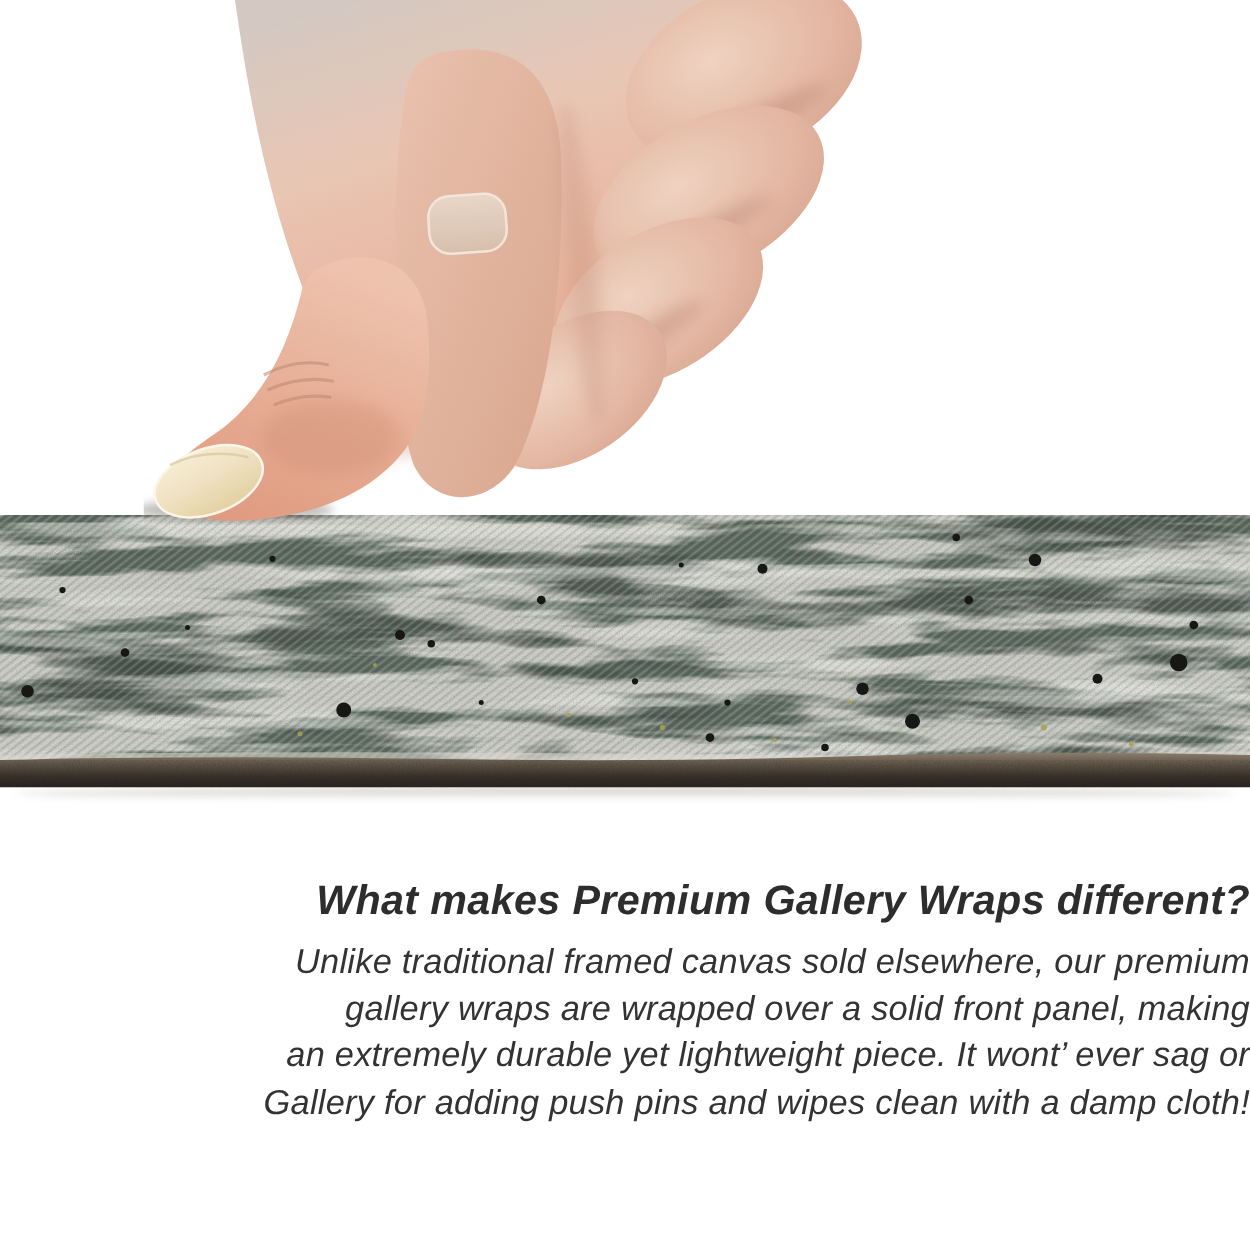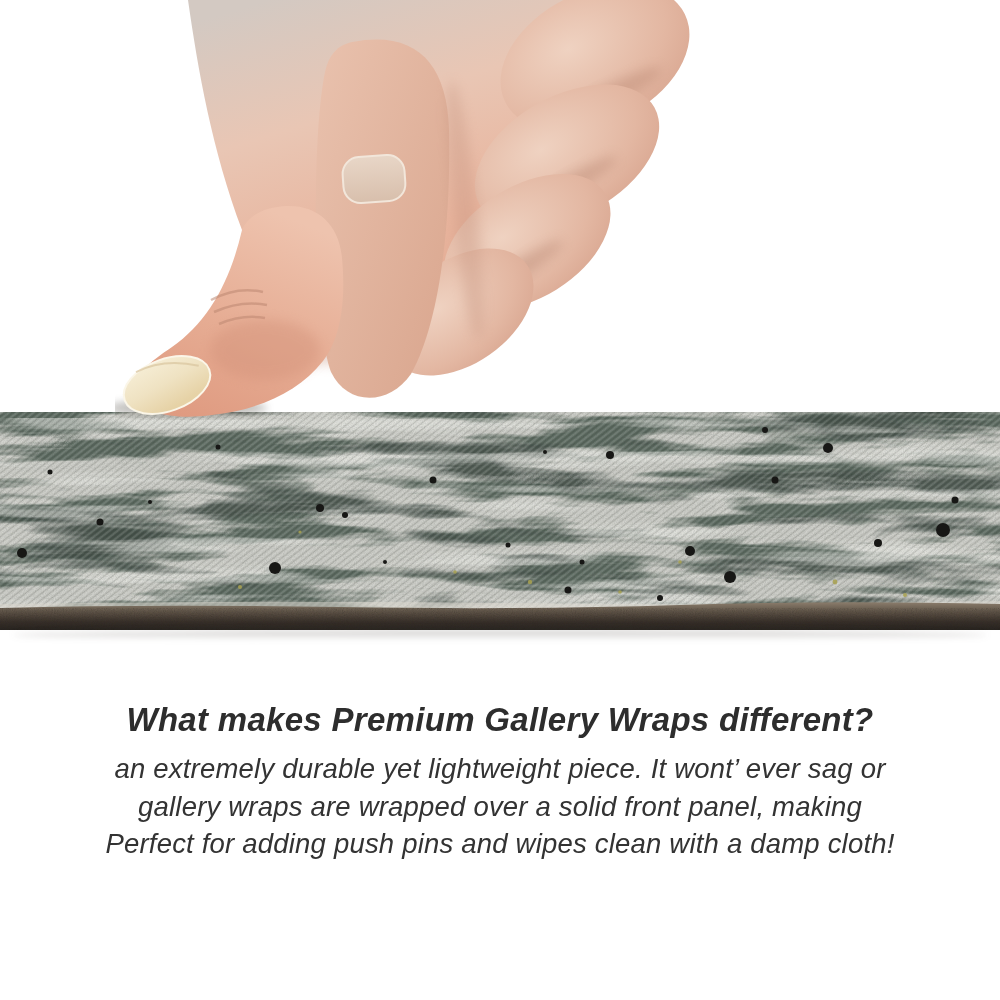--- a/index.html
+++ b/index.html
@@ -14,21 +14,21 @@
     position:absolute;left:12px;top:630px;width:976px;height:10px;
     background:linear-gradient(rgba(70,63,55,.30),rgba(70,63,55,0));
     filter:blur(3px);border-radius:50%;
   }
   
   .hand{position:absolute;left:115px;top:0px;width:575px;height:420px;}
   .hand svg{display:block;width:100%;height:100%;}
   
   .copy{
     position:absolute;left:0;top:701px;width:100%;
-    text-align:center;font-style:italic;color:#323232;
+    text-align:right;font-style:italic;color:#323232;
   }
   .copy .headline{
     font-size:33px;font-weight:700;letter-spacing:.3px;
     color:#2d2d2d;margin:0 0 11px 0;
   }
   .copy .line{
     font-size:27.5px;line-height:37.5px;font-weight:400;
     letter-spacing:.2px;color:#333333;
   }
 </style>
@@ -212,18 +212,19 @@
         <ellipse cx="150" cy="350" rx="55" ry="30" fill="#d08f77" opacity="0.4" filter="url(#soft6)"></ellipse>
 
         <ellipse cx="52" cy="385" rx="45" ry="26" fill="url(#nailGrad)" stroke="#fbf6e8" stroke-width="2" transform="rotate(-20 52 385)"></ellipse>
         <path d="M22,370 Q50,358 85,368" fill="none" stroke="#d9c49e" stroke-width="2" opacity="0.7" transform="rotate(-4 52 385)"></path>
       </g>
     </svg>
   </div>
 
   <div class="copy">
     <h1 class="headline">What makes Premium Gallery Wraps different?</h1>
+    <div class="line">Unlike traditional framed canvas sold elsewhere, our premium</div>
+    <div class="line">gallery wraps are wrapped over a solid front panel, making</div>
     <div class="line">an extremely durable yet lightweight piece. It wont’ ever sag or</div>
-    <div class="line">gallery wraps are wrapped over a solid front panel, making</div>
-    <div class="line">Perfect for adding push pins and wipes clean with a damp cloth!</div>
+    <div class="line">Gallery for adding push pins and wipes clean with a damp cloth!</div>
   </div>
 
 </div>
 
 </body></html>

